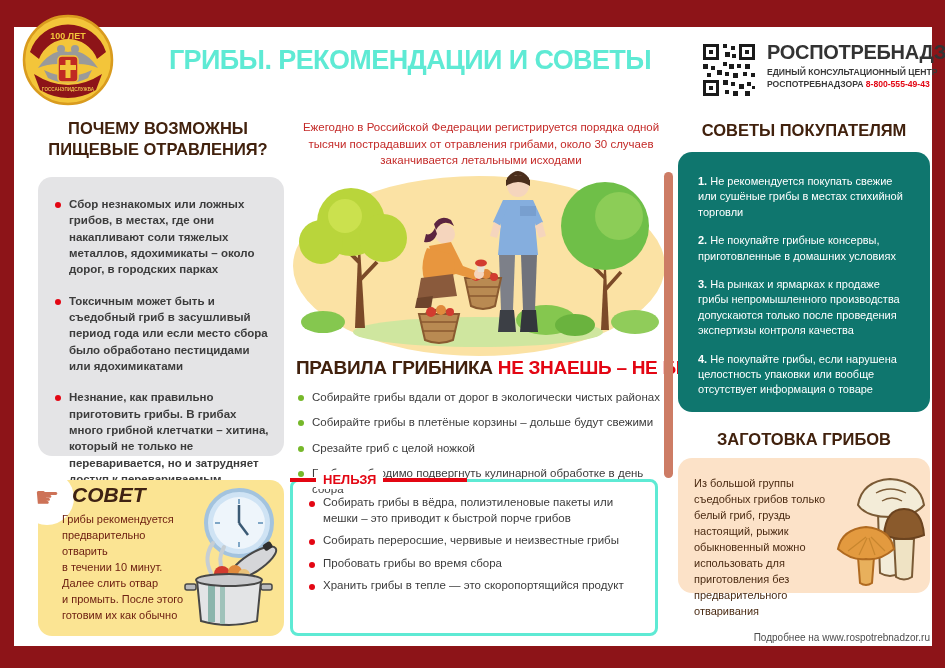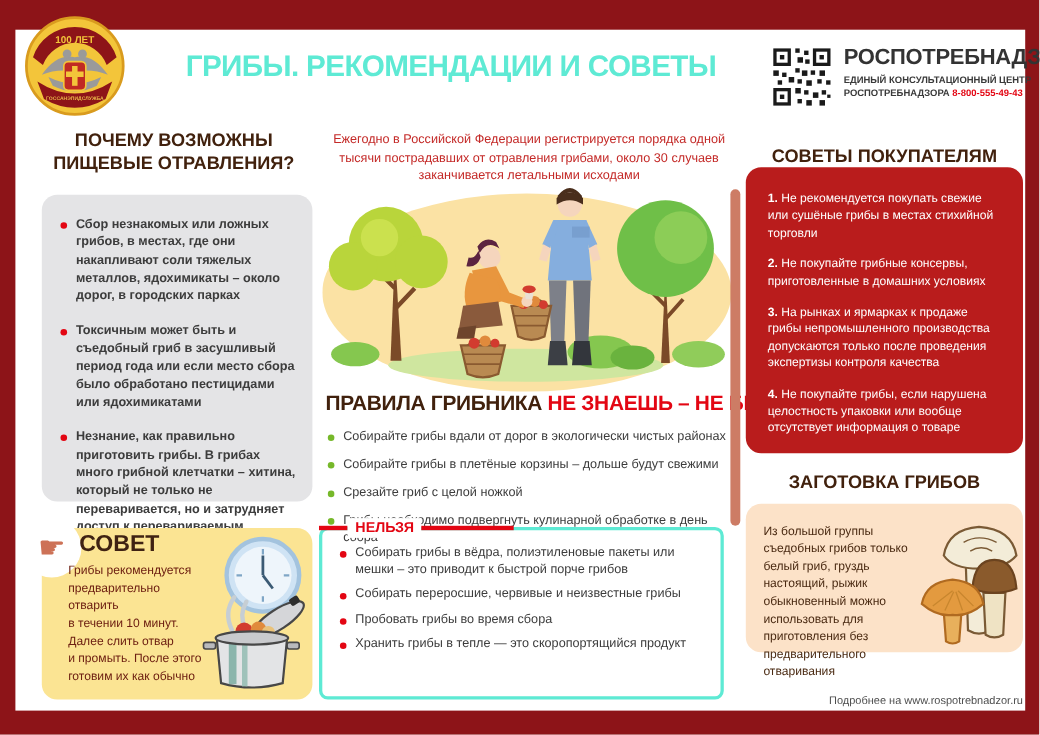--- a/index.html
+++ b/index.html
@@ -19,21 +19,21 @@
   
   .h-brown{font-weight:bold;color:#41210d;text-align:center;font-size:16.5px;line-height:1.25;white-space:pre-line;}
 
   
   .gray-box{left:38px;top:177px;width:246px;height:279px;background:#e4e4e6;border-radius:14px;
     padding:19px 15px 0 15px;box-sizing:border-box;font-weight:bold;}
   .advice-box{left:38px;top:480px;width:246px;height:156px;background:#fbe493;border-radius:14px;}
   .hand-circle{left:20px;top:471px;width:54px;height:54px;border-radius:50%;background:#fff;
     display:flex;align-items:center;justify-content:center;}
   .hand{color:#cd7257;font-size:28px;line-height:1;}
-  .advice-title{left:72px;top:483px;font-size:21px;font-weight:bold;color:#3f2213;}
+  .advice-title{left:72px;top:483px;font-size:21px;font-weight:bold;color:#3f2213;font-style:italic;}
   .advice-text{left:62px;top:512px;width:130px;font-size:11px;line-height:1.45;color:#6e2012;white-space:pre-line;}
 
   .dotlist{list-style:none;margin:0;padding:0;}
   .dotlist li{position:relative;padding-left:16px;font-size:11.5px;line-height:1.42;color:#3c3c3c;}
   .dotlist li::before{content:"";position:absolute;left:2px;top:6px;width:6px;height:6px;border-radius:50%;}
   .red-dots li::before{background:#e30613;}
   .green-dots li::before{background:#76b82a;}
   .gray-box li{margin-bottom:15px;}
 
   .intro{left:300px;top:119px;width:362px;text-align:center;font-size:11.5px;line-height:1.45;color:#c42a28;}
@@ -48,22 +48,22 @@
   .nelzya-label{position:absolute;top:-11px;left:-3px;display:flex;align-items:center;}
   .nelzya-dash{height:4px;background:#e30613;}
   .d1{width:26px;}
   .d2{width:84px;}
   .nelzya-title{background:#fff;padding:0 7px;font-size:13px;font-weight:bold;color:#e30613;line-height:18px;}
   .nelzya ul{margin:13px 10px 0 14px;}
   .nelzya li{margin-bottom:7px;line-height:1.35;}
 
   .divider{left:664px;top:172px;width:9px;height:306px;background:#cd7c65;border-radius:5px;}
 
-  .buyers-heading{left:690px;top:132px;width:228px;}
-  .salmon-box{left:678px;top:152px;width:252px;height:260px;background:#b91c1c;border-radius:14px;
+  .buyers-heading{left:690px;top:120px;width:228px;}
+  .salmon-box{left:678px;top:152px;width:252px;height:260px;background:#0f766e;border-radius:14px;
     padding:22px 20px 0 20px;box-sizing:border-box;}
   .salmon-box p{margin:0 0 13px 0;font-size:11px;line-height:1.4;color:#ffffff;}
 
   .harvest-heading{left:690px;top:429px;width:228px;}
   .peach-box{left:678px;top:458px;width:252px;height:135px;background:#fce2c8;border-radius:14px;
     padding:18px 0 0 16px;box-sizing:border-box;}
   .harvest-text{width:152px;font-size:11px;line-height:1.45;color:#4a2a12;}
   .mushrooms{position:absolute;right:2px;bottom:4px;}
 
   .footer{left:640px;top:632px;width:290px;text-align:right;font-size:10px;color:#4d4d4d;}

